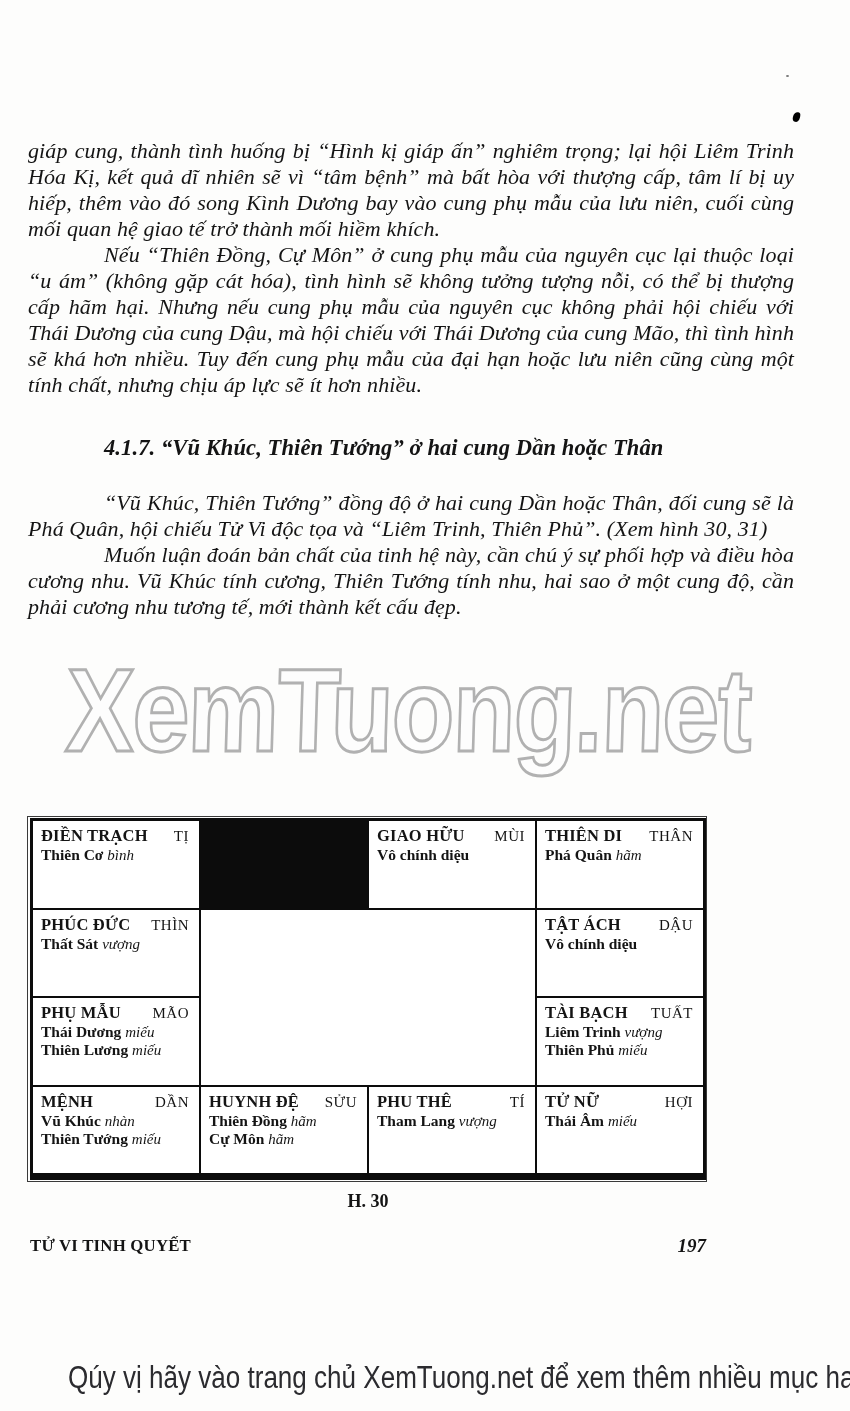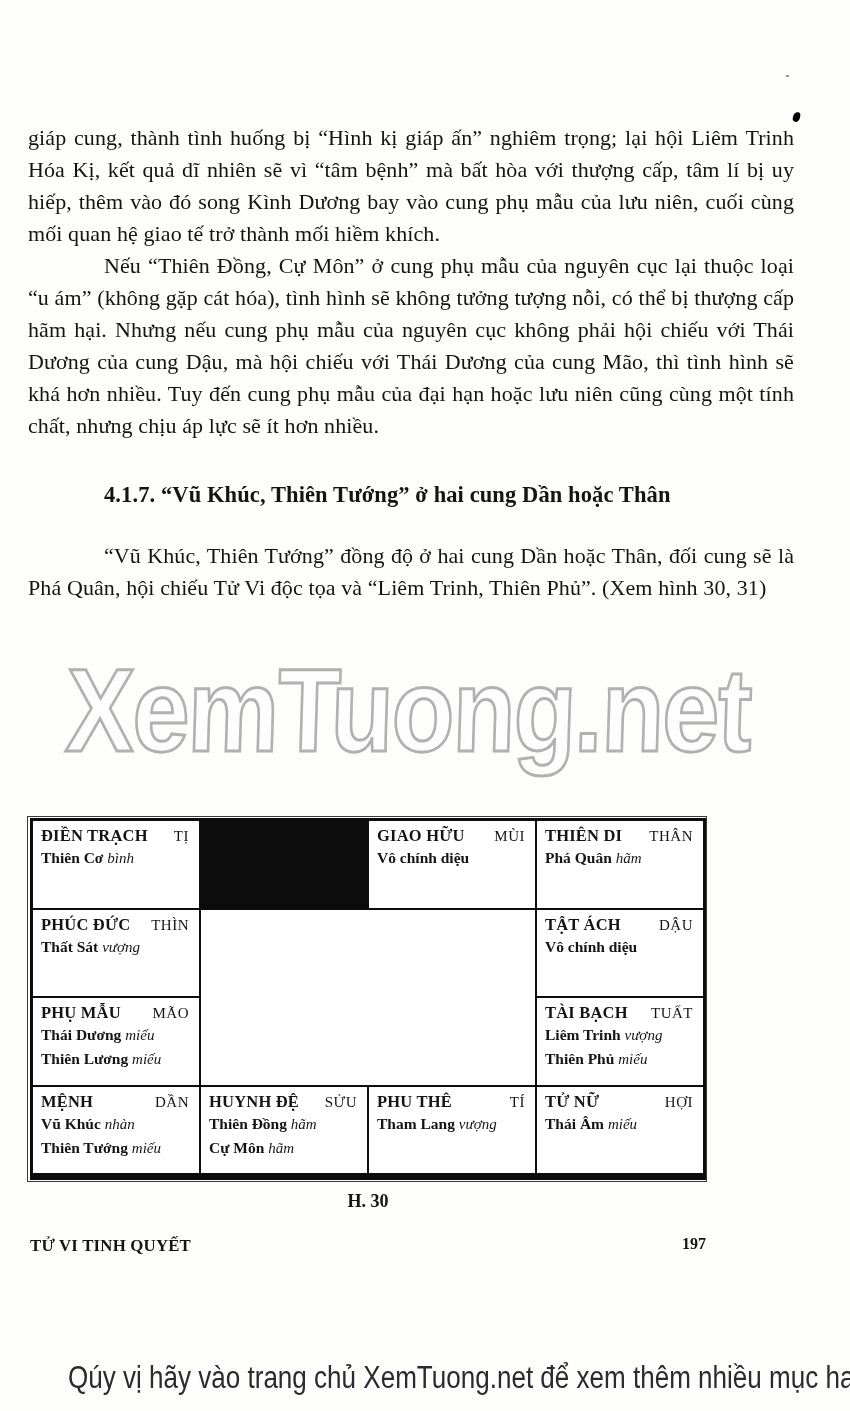--- a/index.html
+++ b/index.html
@@ -8,26 +8,27 @@
     width:850px;height:1411px;
     margin:0 auto;
     background:#fdfdfc;
     overflow:hidden;
     font-family:"Liberation Serif", serif;
     color:#141414;
   }
   
   .bodytext{
     position:absolute;
-    left:28px; right:56px; top:122px;
+    left:28px; right:56px; top:138px;
     font-size:22px;
-    line-height:32px;
+    line-height:26px;
     text-align:justify;
     z-index:2;
     letter-spacing:.1px;
+    font-style:italic;
   }
   .bodytext p{margin:0;}
   .indent{text-indent:76px;}
   .p2{margin-top:8px;}
   .heading{
     margin-top:37px;
     margin-bottom:29px;
     padding-left:76px;
     font-weight:bold;
     font-size:22.5px;
@@ -76,37 +77,37 @@
   .c0{grid-area:1/1}.c1{grid-area:1/2}.c2{grid-area:1/3}.c3{grid-area:1/4}
   .c4{grid-area:2/1}.c5{grid-area:2/4}
   .c6{grid-area:3/1}.c7{grid-area:3/4}
   .c8{grid-area:4/1}.c9{grid-area:4/2}.c10{grid-area:4/3}.c11{grid-area:4/4}
   .cell-head{
     display:flex; justify-content:space-between; align-items:baseline;
     font-size:16.5px; line-height:20px;
   }
   .palace{font-weight:bold; letter-spacing:.2px;}
   .branch{font-size:15px; letter-spacing:.5px; padding-right:2px;text-align:right;}
-  .star-line{font-size:15.5px; line-height:23px;}
+  .star-line{font-size:15.5px; line-height:17px;}
   .star{font-weight:bold;}
   .bright{font-style:italic; font-weight:normal; font-size:15px;}
   
   .caption{
     position:absolute; left:30px; top:1191px; width:676px;
     text-align:center; font-size:18px; font-weight:600; z-index:2;
   }
   .footer{
     position:absolute; left:30px; top:1235px; width:676px;
     display:flex; justify-content:space-between; align-items:flex-start; z-index:2;
   }
   .book-title{
     font-weight:bold; font-size:17.5px; letter-spacing:.2px;
     transform:scaleX(.96); transform-origin:left center;
   }
-  .page-number{font-weight:bold; font-size:16px;}
+  .page-number{font-weight:bold; font-style:italic; font-size:19px;}
   .banner{
     position:absolute; left:0; top:1360px; width:850px;
     text-align:center; z-index:2;
     font-family:"Liberation Sans", sans-serif;
     font-size:31px; color:#2b2b2f;
     white-space:nowrap;
     transform:scaleX(.84);
     transform-origin:center;
   }
   .ink-blob{
@@ -127,20 +128,21 @@
   <div class="ink-blob"></div>
   <div class="ink-dot"></div>
 
   <div class="watermark">XemTuong.net</div>
 
   <div class="bodytext">
     <p>giáp cung, thành tình huống bị “Hình kị giáp ấn” nghiêm trọng; lại hội Liêm Trinh Hóa Kị, kết quả dĩ nhiên sẽ vì “tâm bệnh” mà bất hòa với thượng cấp, tâm lí bị uy hiếp, thêm vào đó song Kình Dương bay vào cung phụ mẫu của lưu niên, cuối cùng mối quan hệ giao tế trở thành mối hiềm khích.</p>
     <p class="indent p2">Nếu “Thiên Đồng, Cự Môn” ở cung phụ mẫu của nguyên cục lại thuộc loại “u ám” (không gặp cát hóa), tình hình sẽ không tưởng tượng nỗi, có thể bị thượng cấp hãm hại. Nhưng nếu cung phụ mẫu của nguyên cục không phải hội chiếu với Thái Dương của cung Dậu, mà hội chiếu với Thái Dương của cung Mão, thì tình hình sẽ khá hơn nhiều. Tuy đến cung phụ mẫu của đại hạn hoặc lưu niên cũng cùng một tính chất, nhưng chịu áp lực sẽ ít hơn nhiều.</p>
     <div class="heading">4.1.7. “Vũ Khúc, Thiên Tướng” ở hai cung Dần hoặc Thân</div>
     <p class="indent">“Vũ Khúc, Thiên Tướng” đồng độ ở hai cung Dần hoặc Thân, đối cung sẽ là Phá Quân, hội chiếu Tử Vi độc tọa và “Liêm Trinh, Thiên Phủ”. (Xem hình 30, 31)</p>
+    <p class="indent">Muốn luận đoán bản chất của tinh hệ này, cần chú ý sự phối hợp và điều hòa cương nhu. Vũ Khúc tính cương, Thiên Tướng tính nhu, hai sao ở một cung độ, cần phải cương nhu tương tế, mới thành kết cấu đẹp.</p>
   </div>
 
   <div class="chart">
 
     <div class="cell c0">
       <div class="cell-head">
         <span class="palace">ĐIỀN TRẠCH</span>
         <span class="branch">TỊ</span>
       </div>
       <div class="star-line"><span class="star">Thiên Cơ</span> <span class="bright">bình</span></div>

